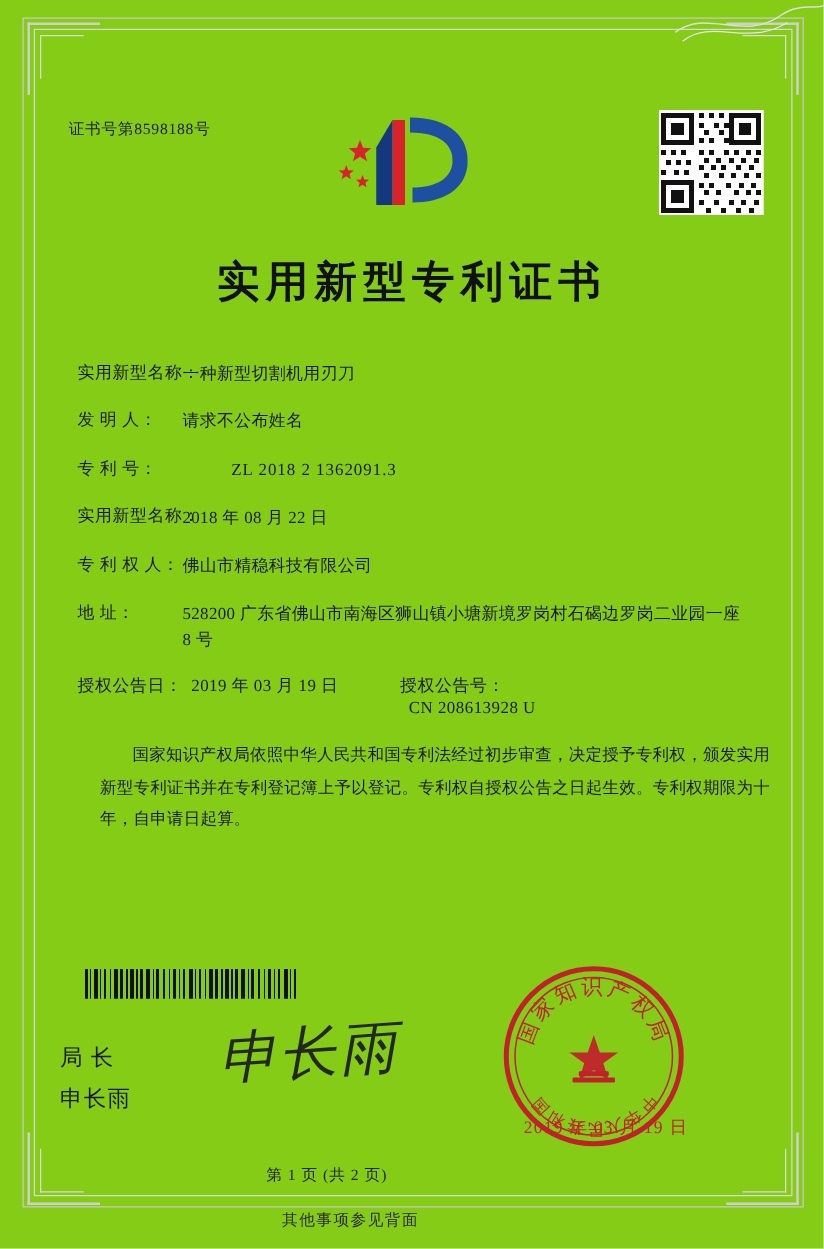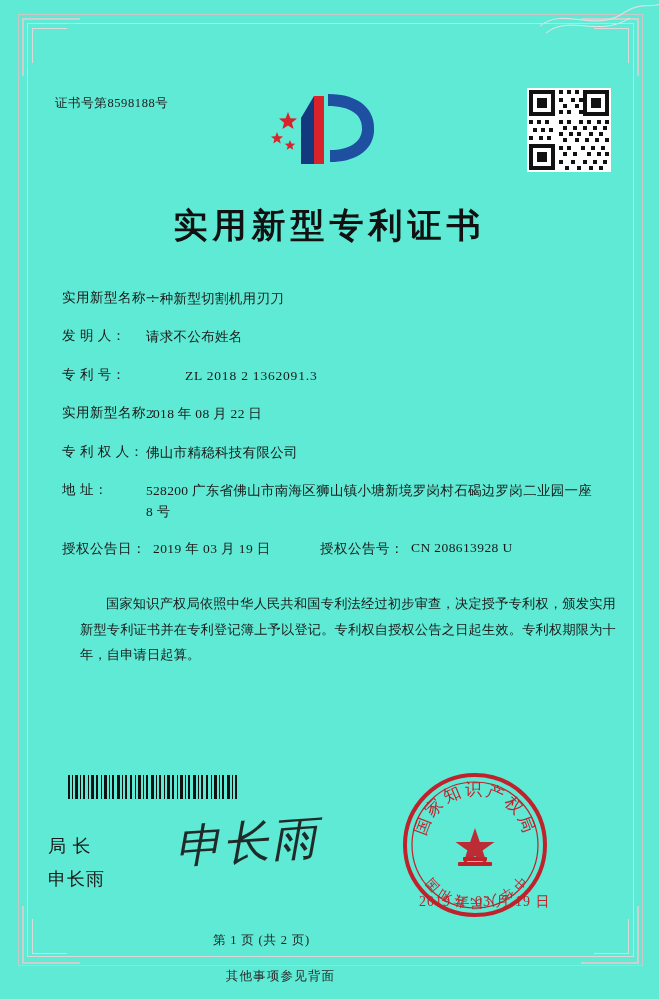--- a/index.html
+++ b/index.html
@@ -14,21 +14,21 @@
     color: #1a1a1a;
     position: relative;
     overflow: hidden;
   }
 
   .page {
     position: absolute;
     left: 0; top: 0;
     width: 659px;
     height: 999px;
-    background: #5eead4;
+    background: #84cc16;
   }
 
   
   .border-outer {
     position: absolute;
     left: 18px; top: 14px;
     width: 623px; height: 950px;
     border: 1px solid #c9c9c9;
   }
   .border-inner {
@@ -126,21 +126,21 @@
     margin-left: 39px;
   }
 
   .two-col {
     display: flex;
     align-items: flex-start;
     font-size: 13.5px;
     margin-bottom: 10px;
   }
   .two-col .left { width: 258px; flex: 0 0 258px; display: flex; }
-  .two-col .right { display: flex; }
+  .two-col .right { display: flex; flex-direction: column; }
   .two-col .lbl { white-space: nowrap; letter-spacing: 0.5px; }
   .two-col .val { margin-left: 7px; letter-spacing: 0.4px; }
 
   
   .paragraphs {
     position: absolute;
     left: 80px; top: 591px;
     width: 536px;
     font-size: 13.2px;
     line-height: 1.95;

